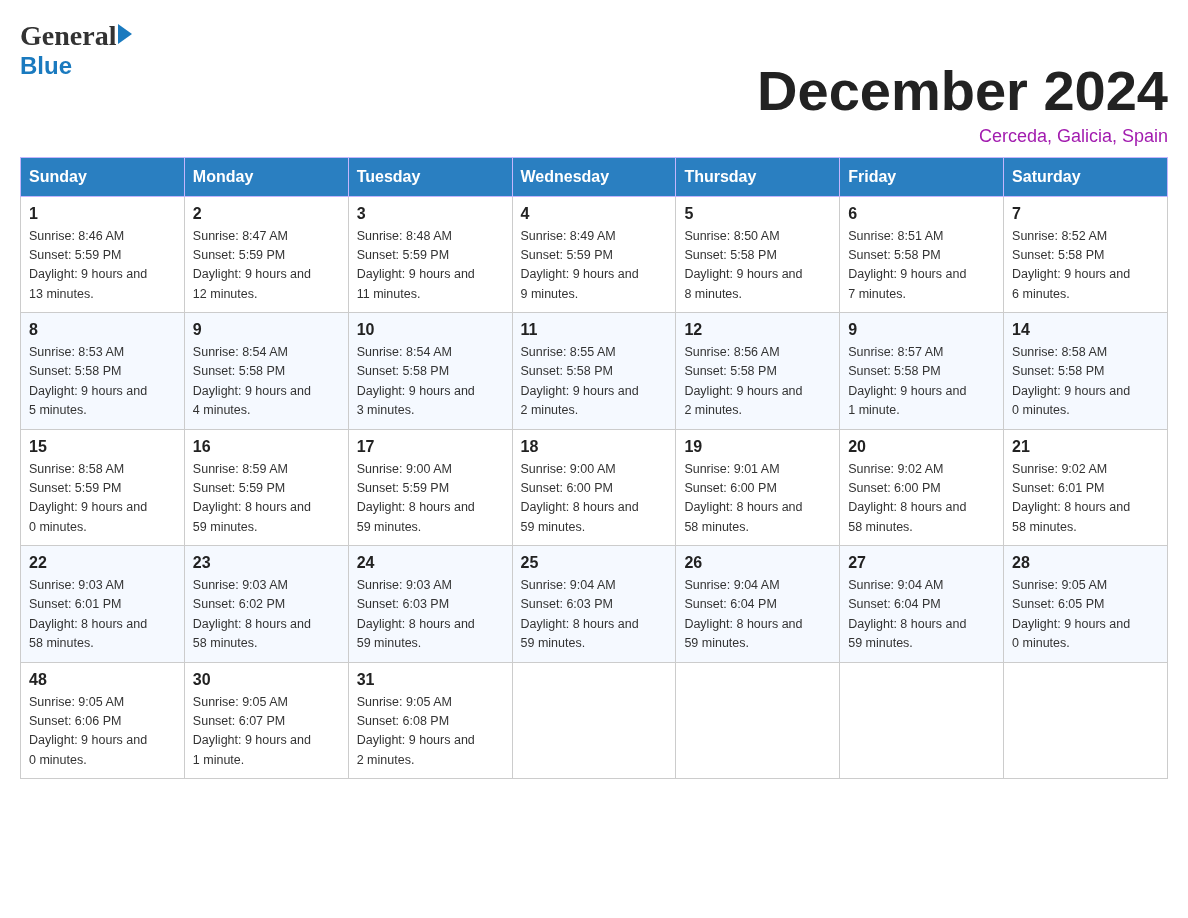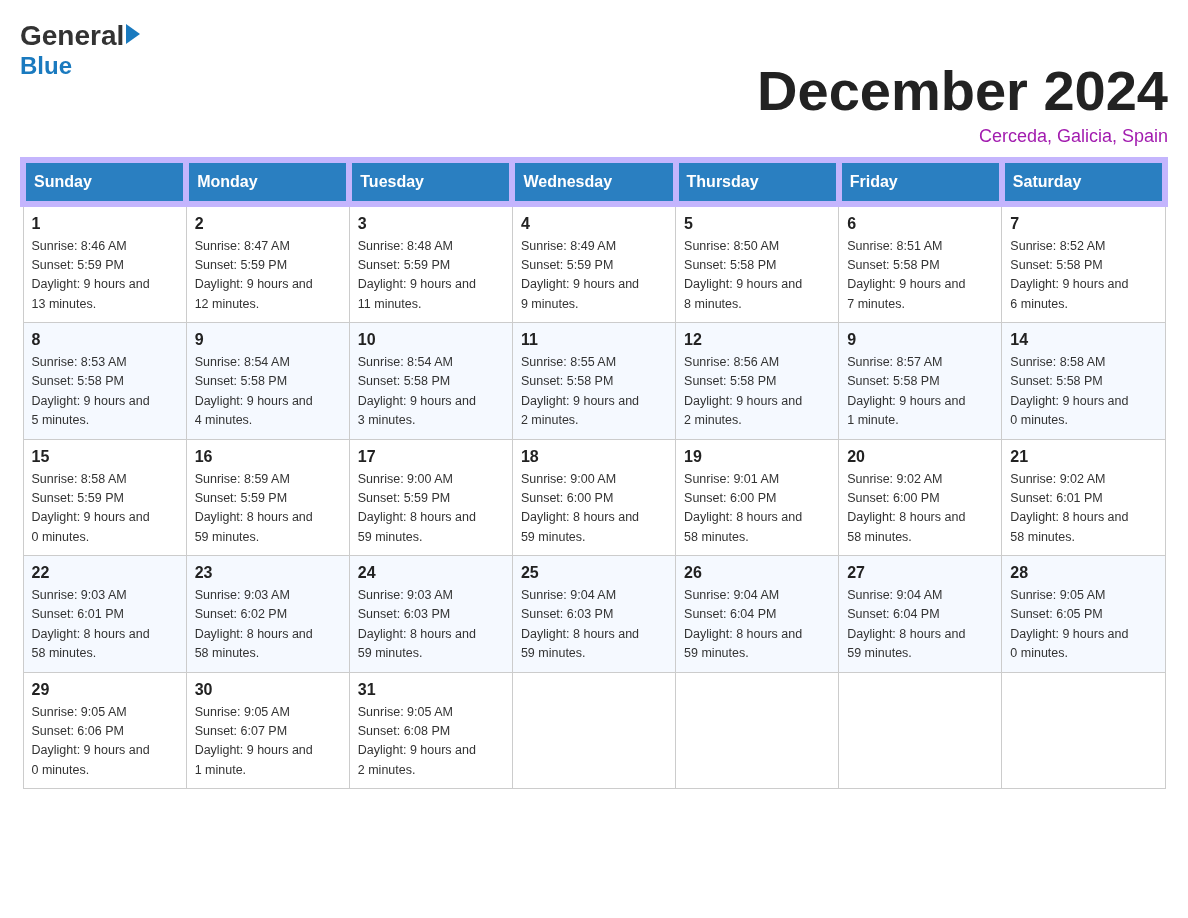--- a/index.html
+++ b/index.html
@@ -22,20 +22,21 @@
       align-items: flex-start;
     }
     .logo-text {
       display: flex;
       align-items: center;
     }
     .logo-general {
       font-size: 28px;
       font-weight: bold;
       color: #333;
+      font-family: Liberation Serif, serif;
     }
     .logo-blue-part {
       display: flex;
       align-items: center;
     }
     .logo-blue {
       font-size: 24px;
       font-weight: bold;
       color: #1a7abf;
     }
@@ -68,21 +69,21 @@
       border-collapse: collapse;
       margin-top: 10px;
     }
     .calendar th {
       background-color: #2a7fc1;
       color: white;
       padding: 10px 8px;
       font-size: 16px;
       font-weight: bold;
       text-align: left;
-      border: 6px solid #c4b5fd;
+      border: 1px solid #c4b5fd;
     }
     .calendar td {
       border: 1px solid #ccc;
       padding: 8px;
       vertical-align: top;
       width: 14.28%;
       min-height: 110px;
       background: #fff;
     }
     .calendar tr:nth-child(even) td {
@@ -251,21 +252,21 @@
           <div class="day-number">27</div>
           <div class="day-info">Sunrise: 9:04 AM<br>Sunset: 6:04 PM<br>Daylight: 8 hours and<br>59 minutes.</div>
         </td>
         <td>
           <div class="day-number">28</div>
           <div class="day-info">Sunrise: 9:05 AM<br>Sunset: 6:05 PM<br>Daylight: 9 hours and<br>0 minutes.</div>
         </td>
       </tr>
       <tr>
         <td>
-          <div class="day-number">29</div>
+          <div class="day-number">48</div>
           <div class="day-info">Sunrise: 9:05 AM<br>Sunset: 6:06 PM<br>Daylight: 9 hours and<br>0 minutes.</div>
         </td>
         <td>
           <div class="day-number">30</div>
           <div class="day-info">Sunrise: 9:05 AM<br>Sunset: 6:07 PM<br>Daylight: 9 hours and<br>1 minute.</div>
         </td>
         <td>
           <div class="day-number">31</div>
           <div class="day-info">Sunrise: 9:05 AM<br>Sunset: 6:08 PM<br>Daylight: 9 hours and<br>2 minutes.</div>
         </td>

